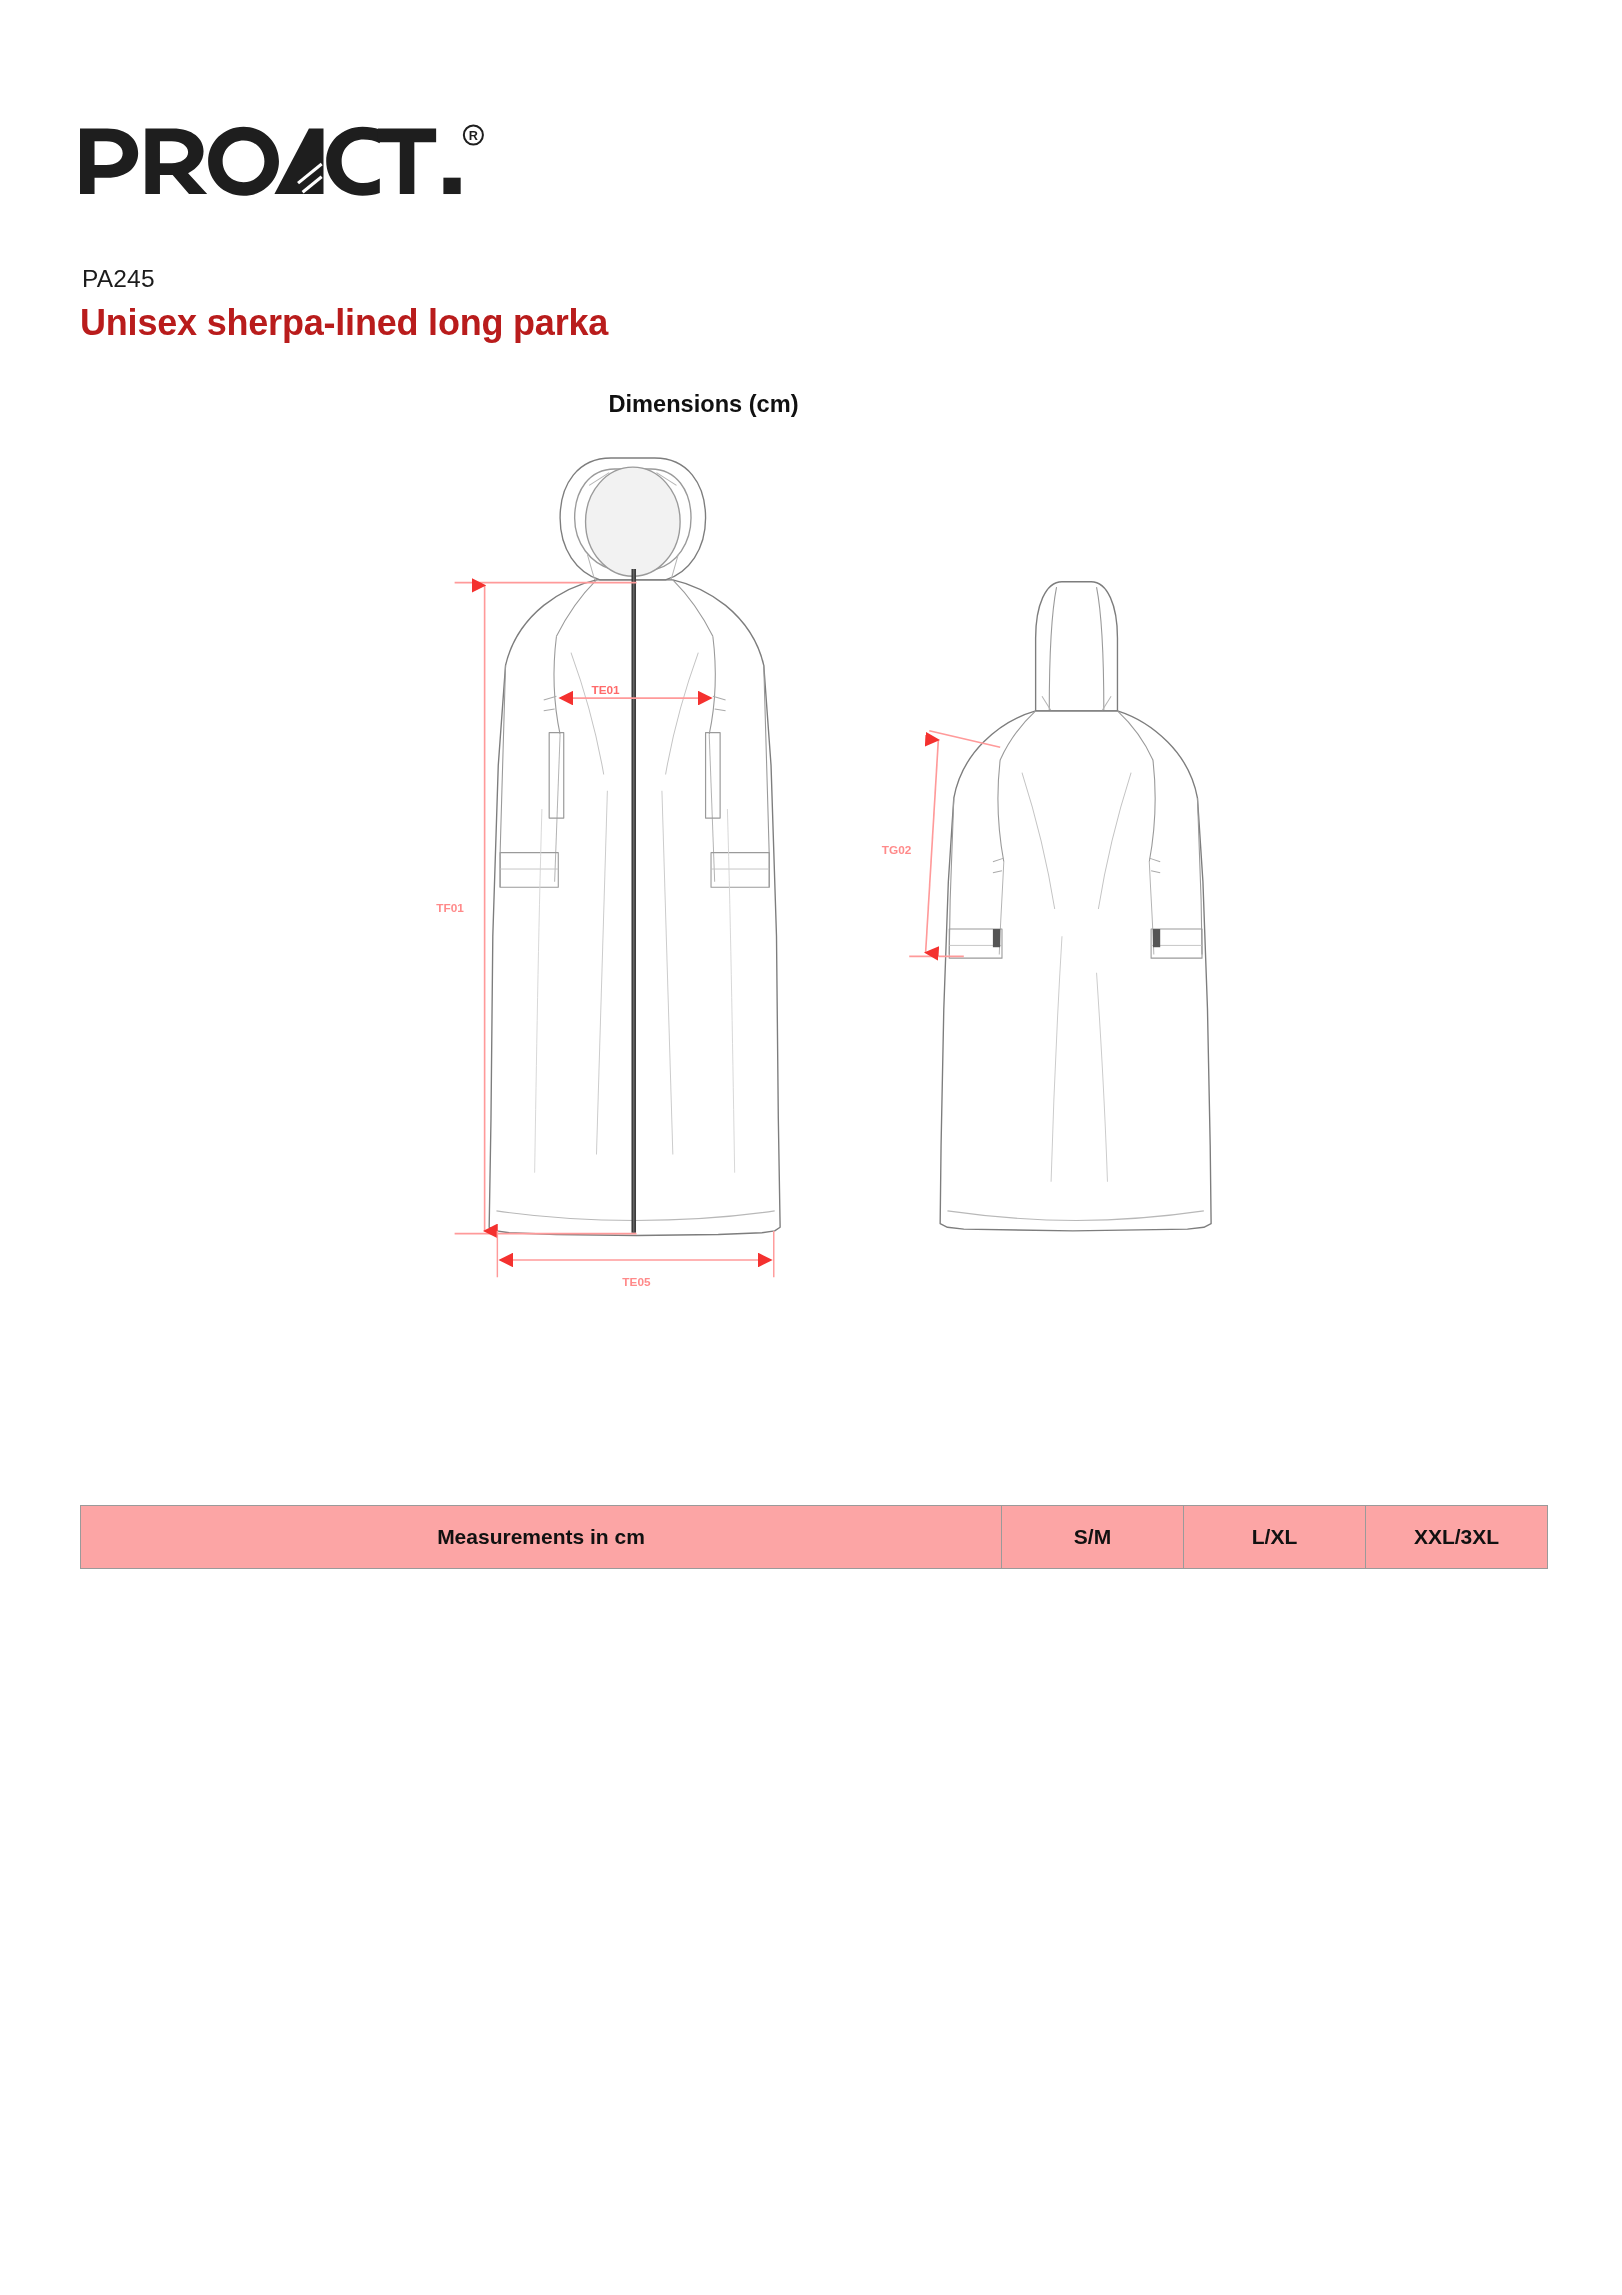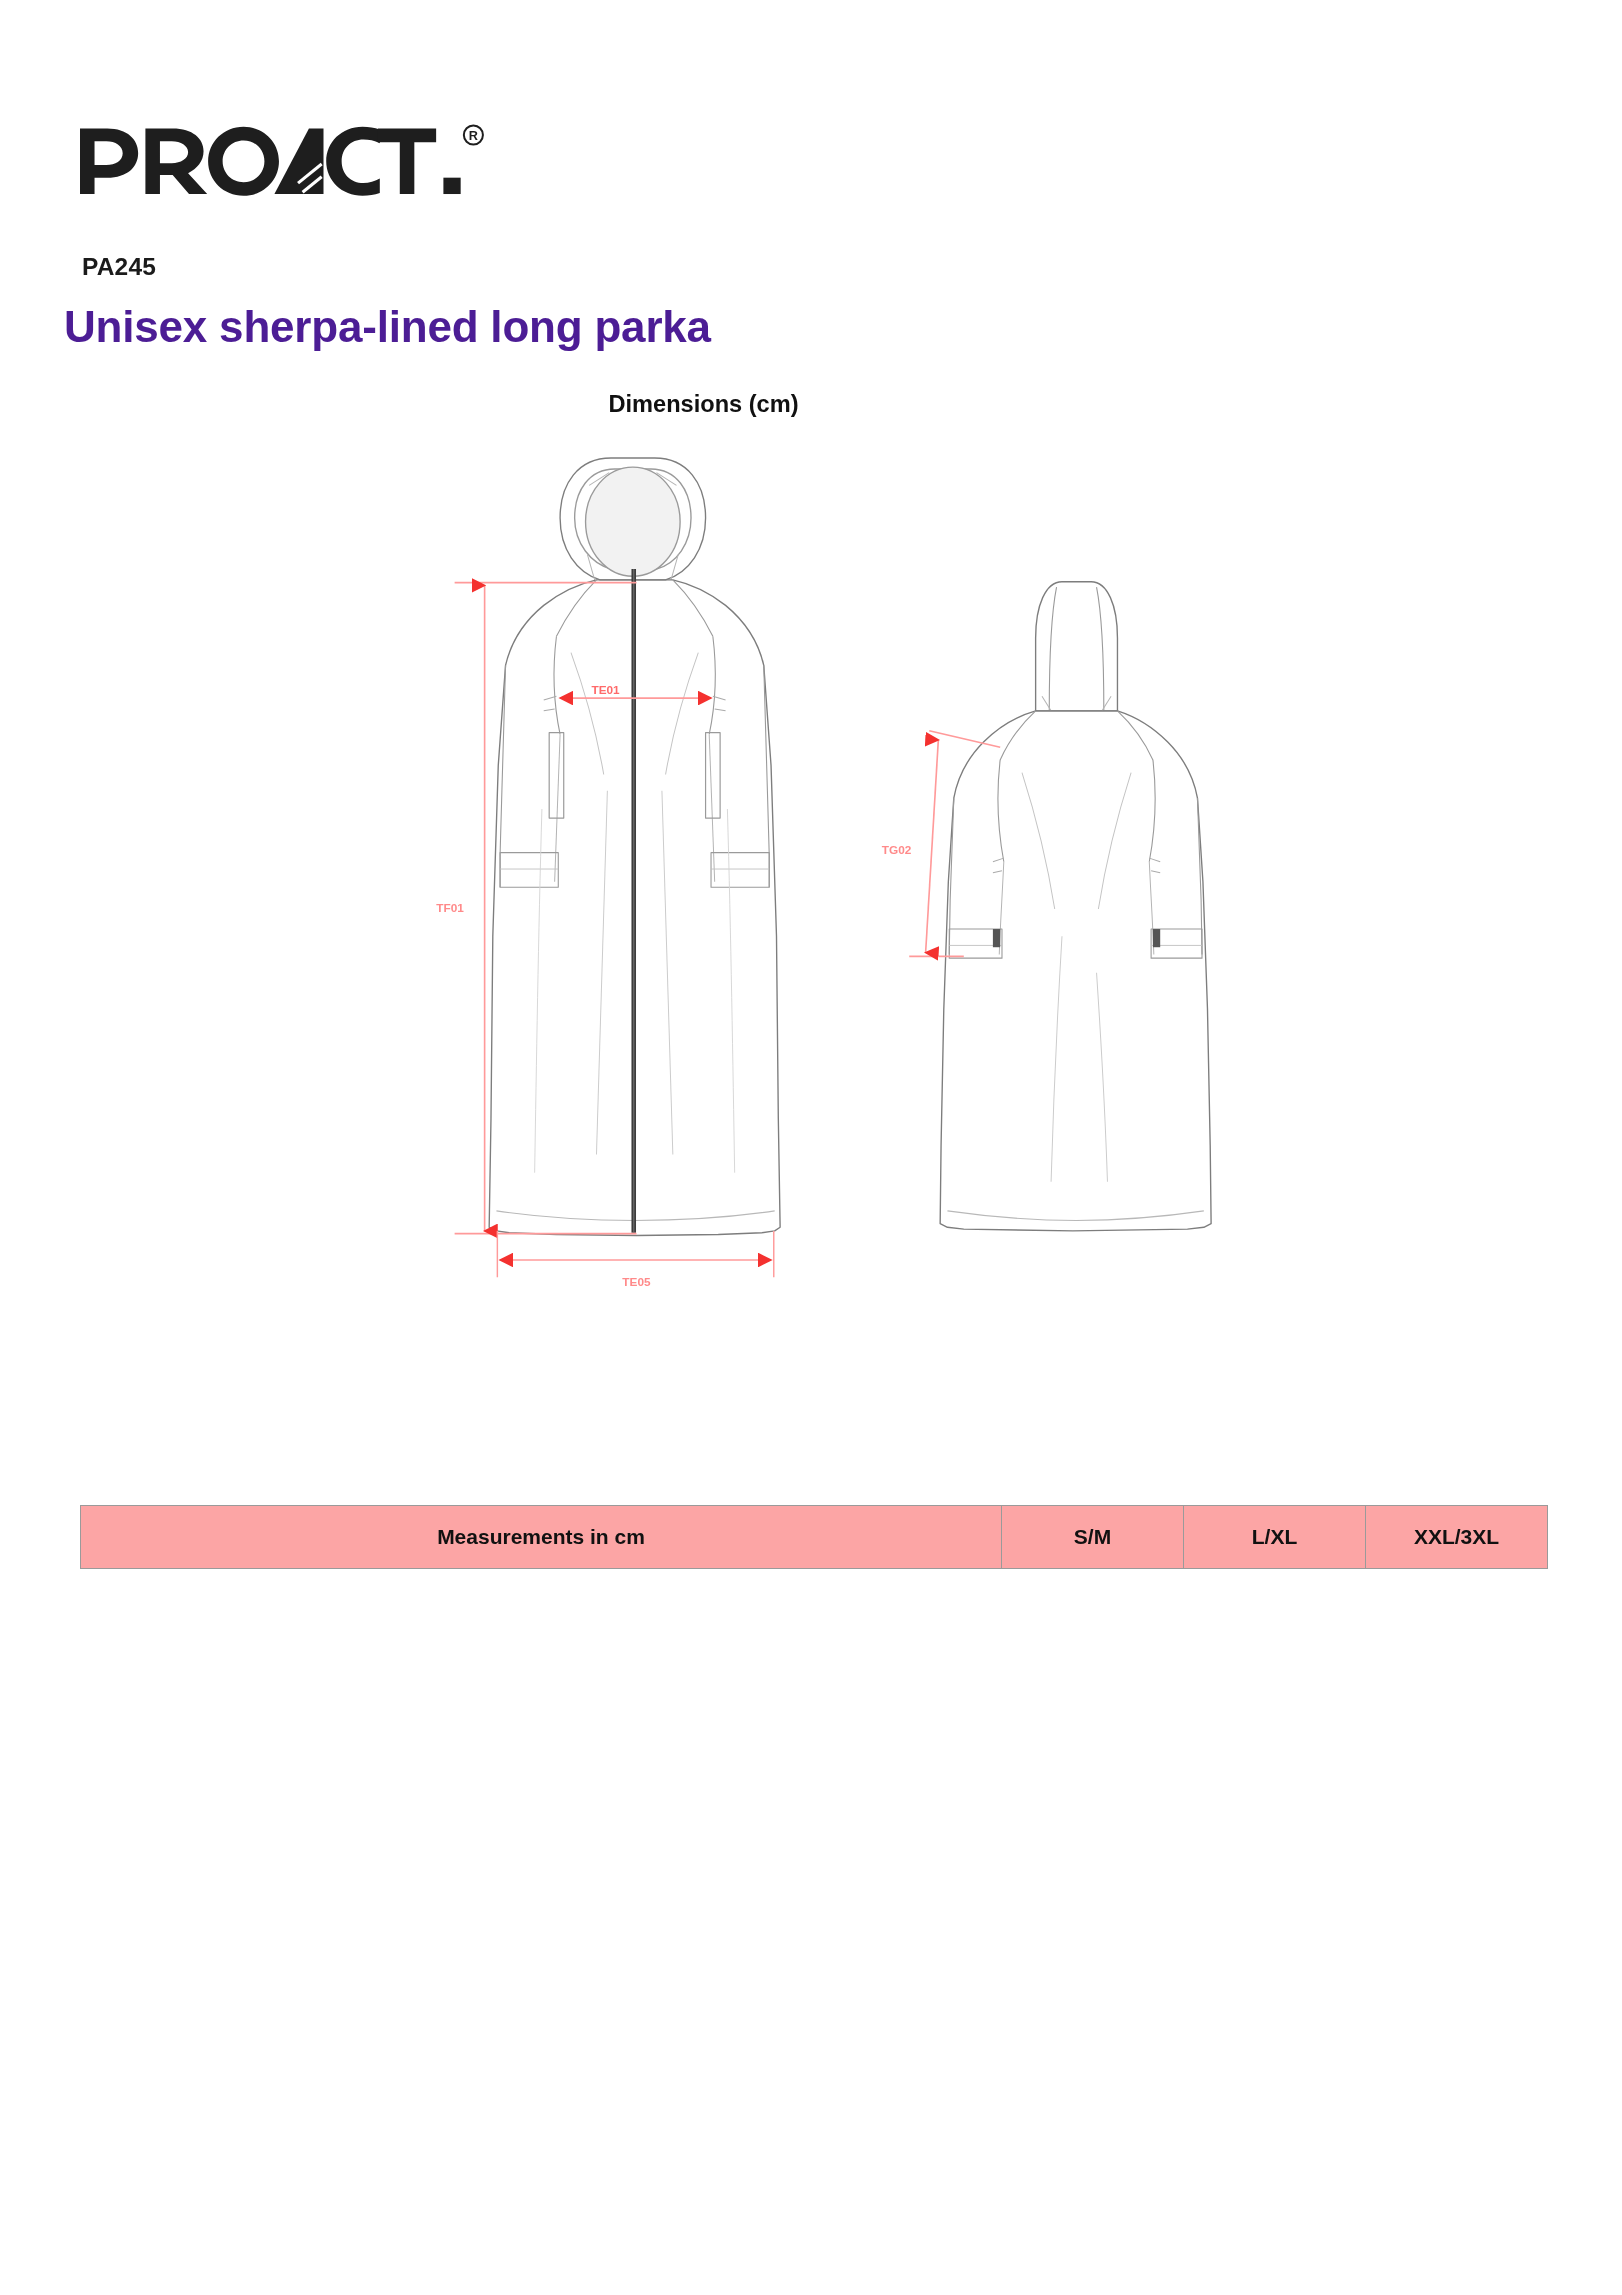--- a/index.html
+++ b/index.html
@@ -22,33 +22,33 @@
     left: 80px;
     top: 123px;
     width: 427px;
     height: 73px;
   }
   .logo-svg { display: block; }
 
   .sku {
     position: absolute;
     left: 82px;
-    top: 253px;
+    top: 265px;
     font-size: 24.5px;
     letter-spacing: 0.2px;
     color: #1b1b1b;
+    font-weight: 400;
+  }
+  .product-title {
+    position: absolute;
+    left: 80px;
+    top: 302px;
+    font-size: 36px;
     font-weight: 700;
-  }
-  .product-title {
-    position: absolute;
-    left: 64px;
-    top: 302px;
-    font-size: 44px;
-    font-weight: 700;
-    color: #4c1d95;
+    color: #b91c1c;
     letter-spacing: -0.2px;
   }
   .dims-heading {
     position: absolute;
     left: 0;
     top: 391px;
     width: 1389px;
     text-align: center;
     font-size: 23.6px;
     font-weight: 700;

